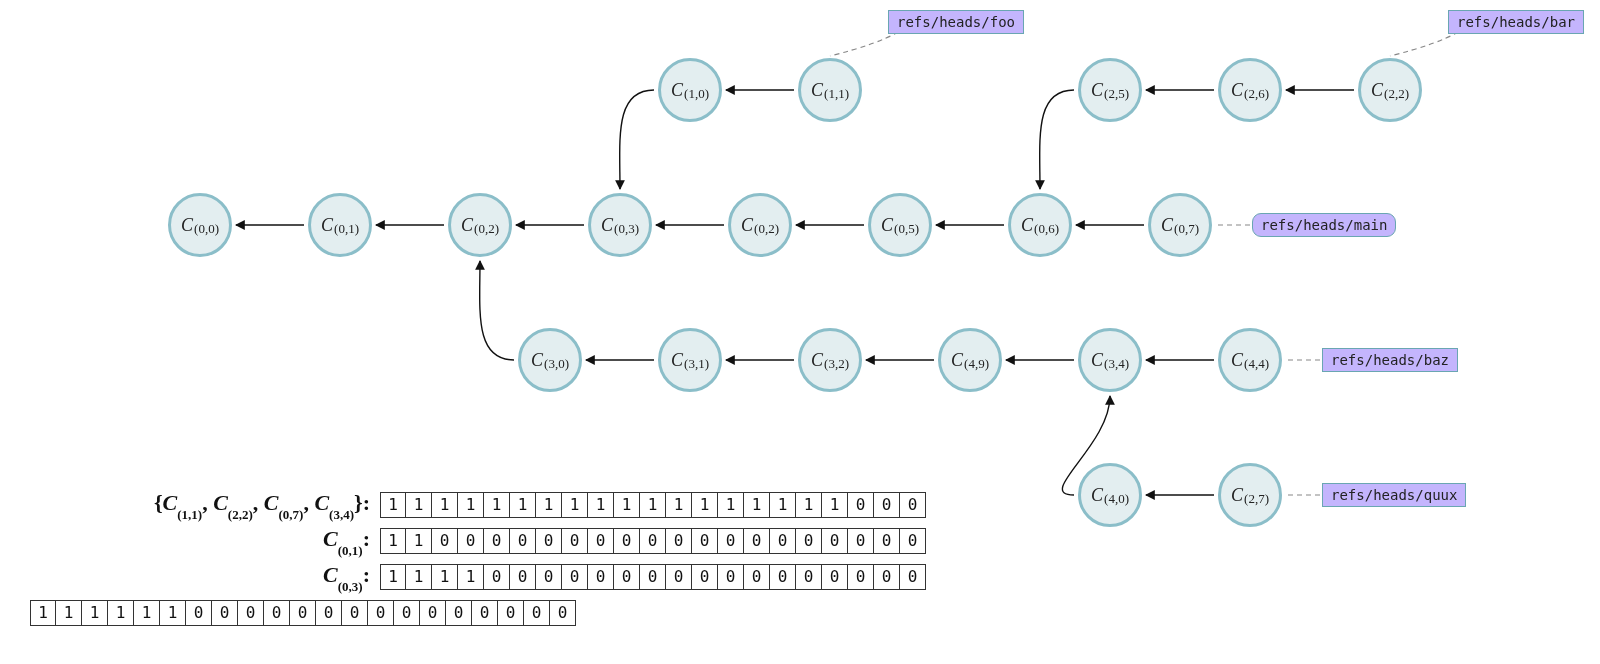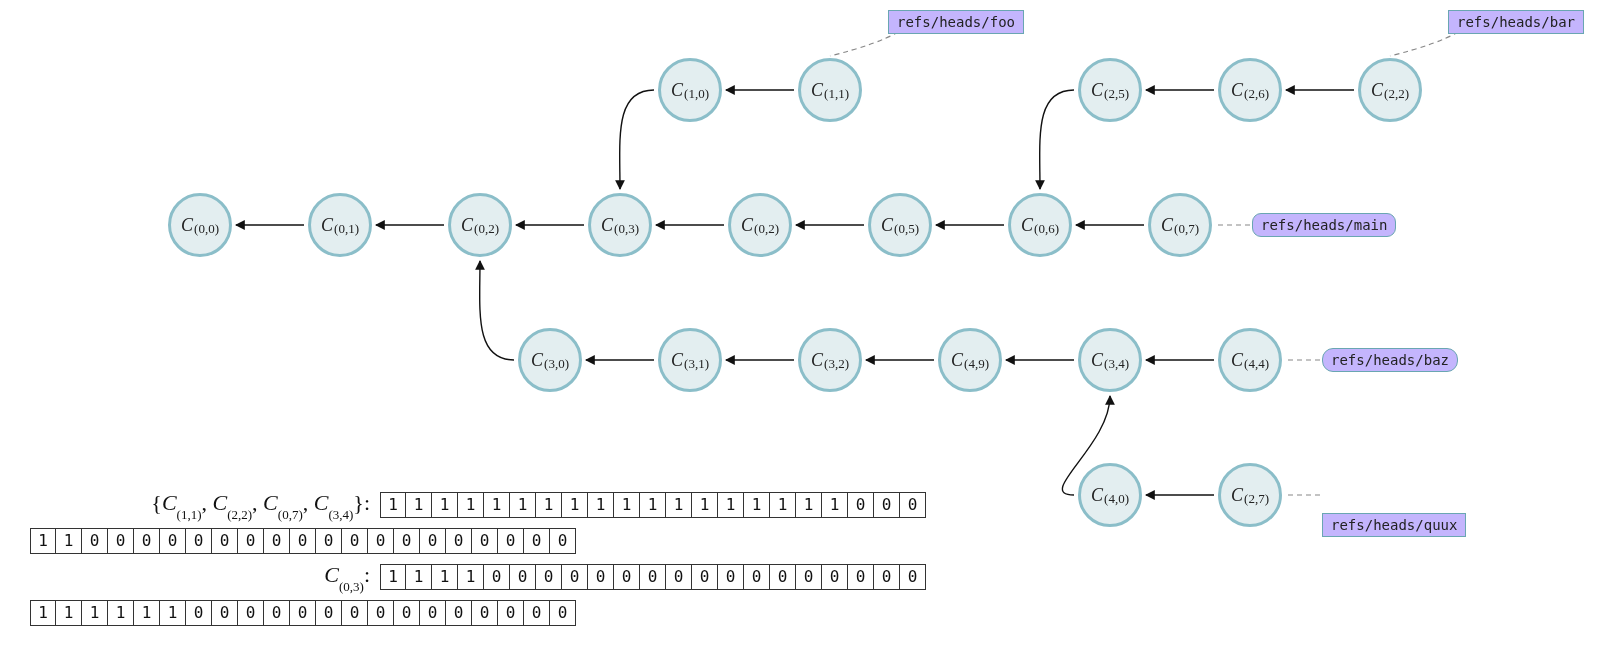--- a/index.html
+++ b/index.html
@@ -76,20 +76,21 @@
     margin-bottom: 6px;
   }
   .bits-label {
     width: 340px;
     text-align: right;
     padding-right: 10px;
     font-family: "Times New Roman", Times, serif;
     font-size: 22px;
     font-style: normal;
     white-space: nowrap;
+    font-weight: bold;
   }
   .bits-label .C { font-style: italic; }
   .bits-label .s { font-size: 13px; vertical-align: sub; position: relative; top: 3px; }
   .bits-grid {
     display: grid;
     grid-template-columns: repeat(21, 26px);
     grid-template-rows: 26px;
   }
   .bit {
     border: 1px solid #333;
@@ -226,22 +227,22 @@
       </div>
       <div class="node" style="left: 1250px; top: 495px;">
         <span class="C">C</span>
         <span class="sub">(2,7)</span>
       </div>
     </div>
   <div id="ref-layer">
       <div class="ref" style="left: 888px; top: 22px;">refs/heads/foo</div>
       <div class="ref" style="left: 1448px; top: 22px;">refs/heads/bar</div>
       <div class="ref" style="left: 1252px; top: 225px; border-radius: 9px;">refs/heads/main</div>
-      <div class="ref" style="left: 1322px; top: 360px; border-radius: 11px;">refs/heads/baz</div>
-      <div class="ref" style="left: 1322px; top: 525px;">refs/heads/quux</div>
+      <div class="ref" style="left: 1322px; top: 360px;">refs/heads/baz</div>
+      <div class="ref" style="left: 1322px; top: 495px;">refs/heads/quux</div>
     </div>
 
   <div class="bits-area">
     <div id="bits-rows">
         <div class="bits-row">
           <div class="bits-label">{<span class="C">C</span><span class="s">(1,1)</span>, <span class="C">C</span><span class="s">(2,2)</span>, <span class="C">C</span><span class="s">(0,7)</span>, <span class="C">C</span><span class="s">(3,4)</span>}:</div>
           <div class="bits-grid">
             <div class="bit">1</div>
             <div class="bit">1</div>
             <div class="bit">1</div>
@@ -259,20 +260,21 @@
             <div class="bit">1</div>
             <div class="bit">1</div>
             <div class="bit">1</div>
             <div class="bit">1</div>
             <div class="bit">0</div>
             <div class="bit">0</div>
             <div class="bit">0</div>
           </div>
         </div>
         <div class="bits-row">
+          <div class="bits-label"><span class="C">C</span><span class="s">(0,1)</span>:</div>
           <div class="bits-grid">
             <div class="bit">1</div>
             <div class="bit">1</div>
             <div class="bit">0</div>
             <div class="bit">0</div>
             <div class="bit">0</div>
             <div class="bit">0</div>
             <div class="bit">0</div>
             <div class="bit">0</div>
             <div class="bit">0</div>

